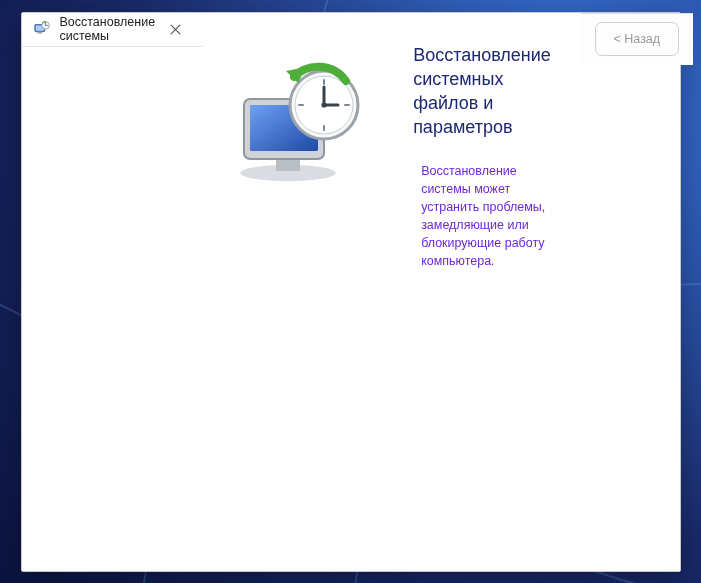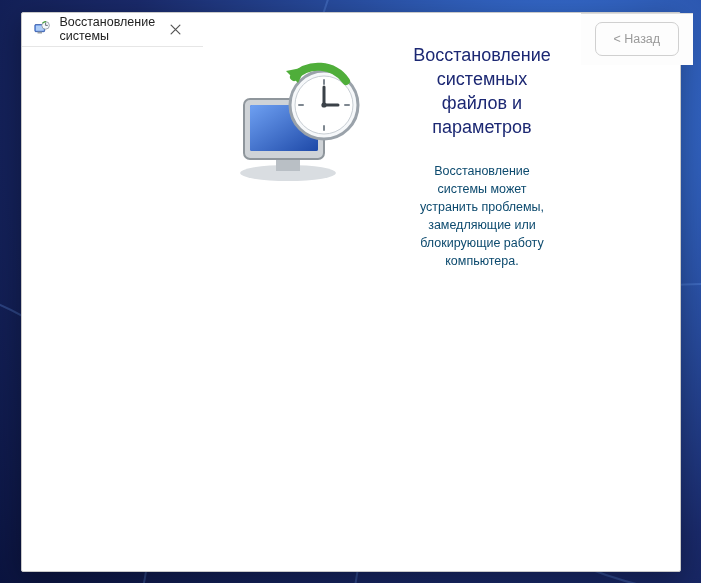--- a/index.html
+++ b/index.html
@@ -33,35 +33,35 @@
     border-bottom: 1px solid #e6e6e6;
   }
   .titlebar .icon-slot { width: 20px; height: 20px; margin-right: 8px; display:flex; align-items:center; justify-content:center; }
   .titlebar .title { font-size: 12.5px; color: #222; flex: 1; }
   .close {
     width: 40px; height: 28px; display: flex; align-items: center; justify-content: center;
     color: #555; border-radius: 3px; cursor: pointer;
   }
 
   .body {
-    flex: 1; display: flex; min-height: 0; text-align: center;
+    flex: 1; display: flex; min-height: 0;
   }
   .side {
     width: 190px; background: #fff;
     display: flex; justify-content: center; padding-top: 40px;
   }
   .illus { width: 140px; height: 140px; position: relative; }
 
   .content {
     flex: 1; padding: 30px 30px 10px 20px; color: #222;
   }
   .heading { font-size: 18px; font-weight: 400; color: #1a1a6a; color:#1b1b7a; margin-bottom: 22px; line-height: 1.35; }
   .heading { color: #203080; color:#1f2a7a; }
   .heading { color: #1c2873; }
-  .para { font-size: 12.5px; color: #0c4a6e; line-height: 1.45; margin-bottom: 18px; max-width: 410px; }
+  .para { font-size: 12.5px; color: #6d28d9; line-height: 1.45; margin-bottom: 18px; max-width: 410px; margin-left: 8px; }
 
   .footer {
     height: 52px; border-top: 1px solid #dcdcdc;
     display: flex; align-items: center; justify-content: flex-end;
     gap: 8px; padding: 0 14px; background: #fdfdfd;
   }
   .btn {
     min-width: 84px; height: 34px; padding: 0 14px;
     font-size: 12.5px; font-family: inherit;
     background: #fdfdfd; border: 1px solid #b8b8b8; border-radius: 7px;

